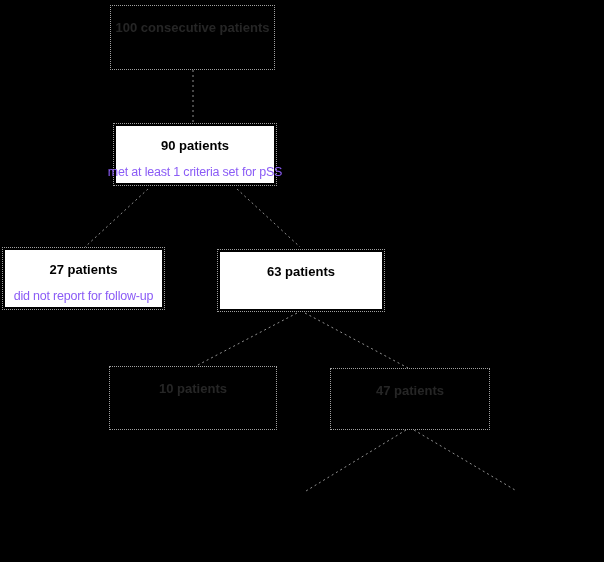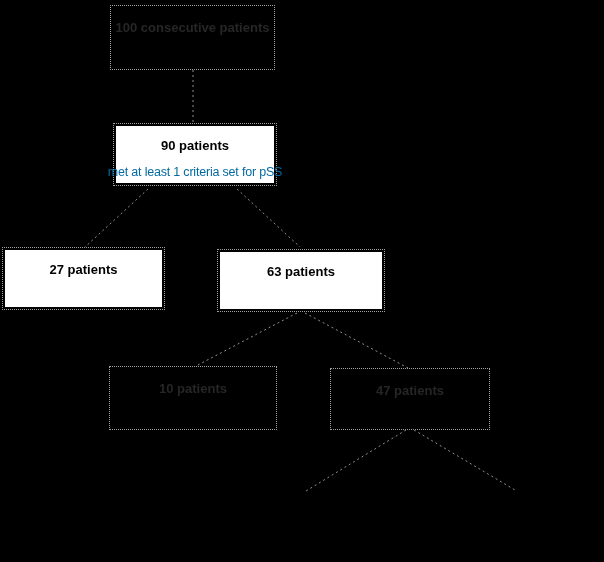--- a/index.html
+++ b/index.html
@@ -51,21 +51,21 @@
   .title {
     font-size: 13px;
     font-weight: bold;
     line-height: 15px;
     color: #000000;
     white-space: nowrap;
   }
   .subtitle {
     font-size: 12.5px;
     line-height: 14px;
-    color: #0369a1;
+    color: #8b5cf6;
     white-space: nowrap;
     letter-spacing: -0.2px;
   }
   .dark .title {
     color: #262626;
   }
   
   .n-cohort     { left: 110px; top:   5px; width: 165px; height: 65px; }
   .n-criteria   { left: 113px; top: 123px; width: 164px; height: 63px; }
   .n-lost       { left:   2px; top: 247px; width: 163px; height: 63px; }
@@ -99,20 +99,21 @@
   <div class="node light n-criteria">
     <div class="fill">
       <div class="title">90 patients</div>
       <div class="subtitle">met at least 1 criteria set for pSS</div>
     </div>
   </div>
 
   <div class="node light n-lost">
     <div class="fill">
       <div class="title">27 patients</div>
+      <div class="subtitle">did not report for follow-up</div>
     </div>
   </div>
 
   <div class="node light n-reassessed">
     <div class="fill">
       <div class="title">63 patients</div>
     </div>
   </div>
 
   <div class="node dark n-group-a">

